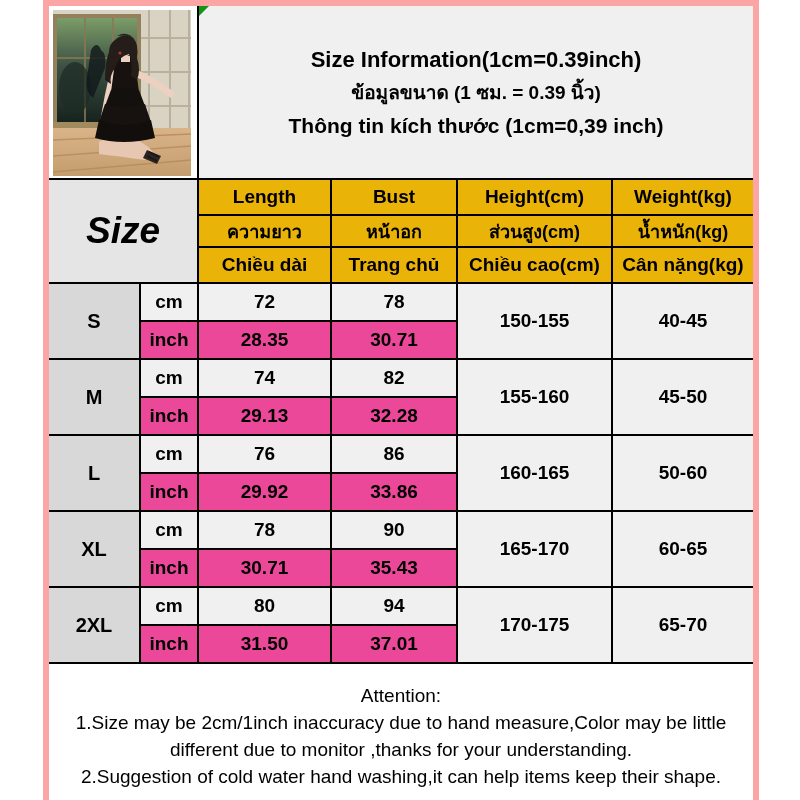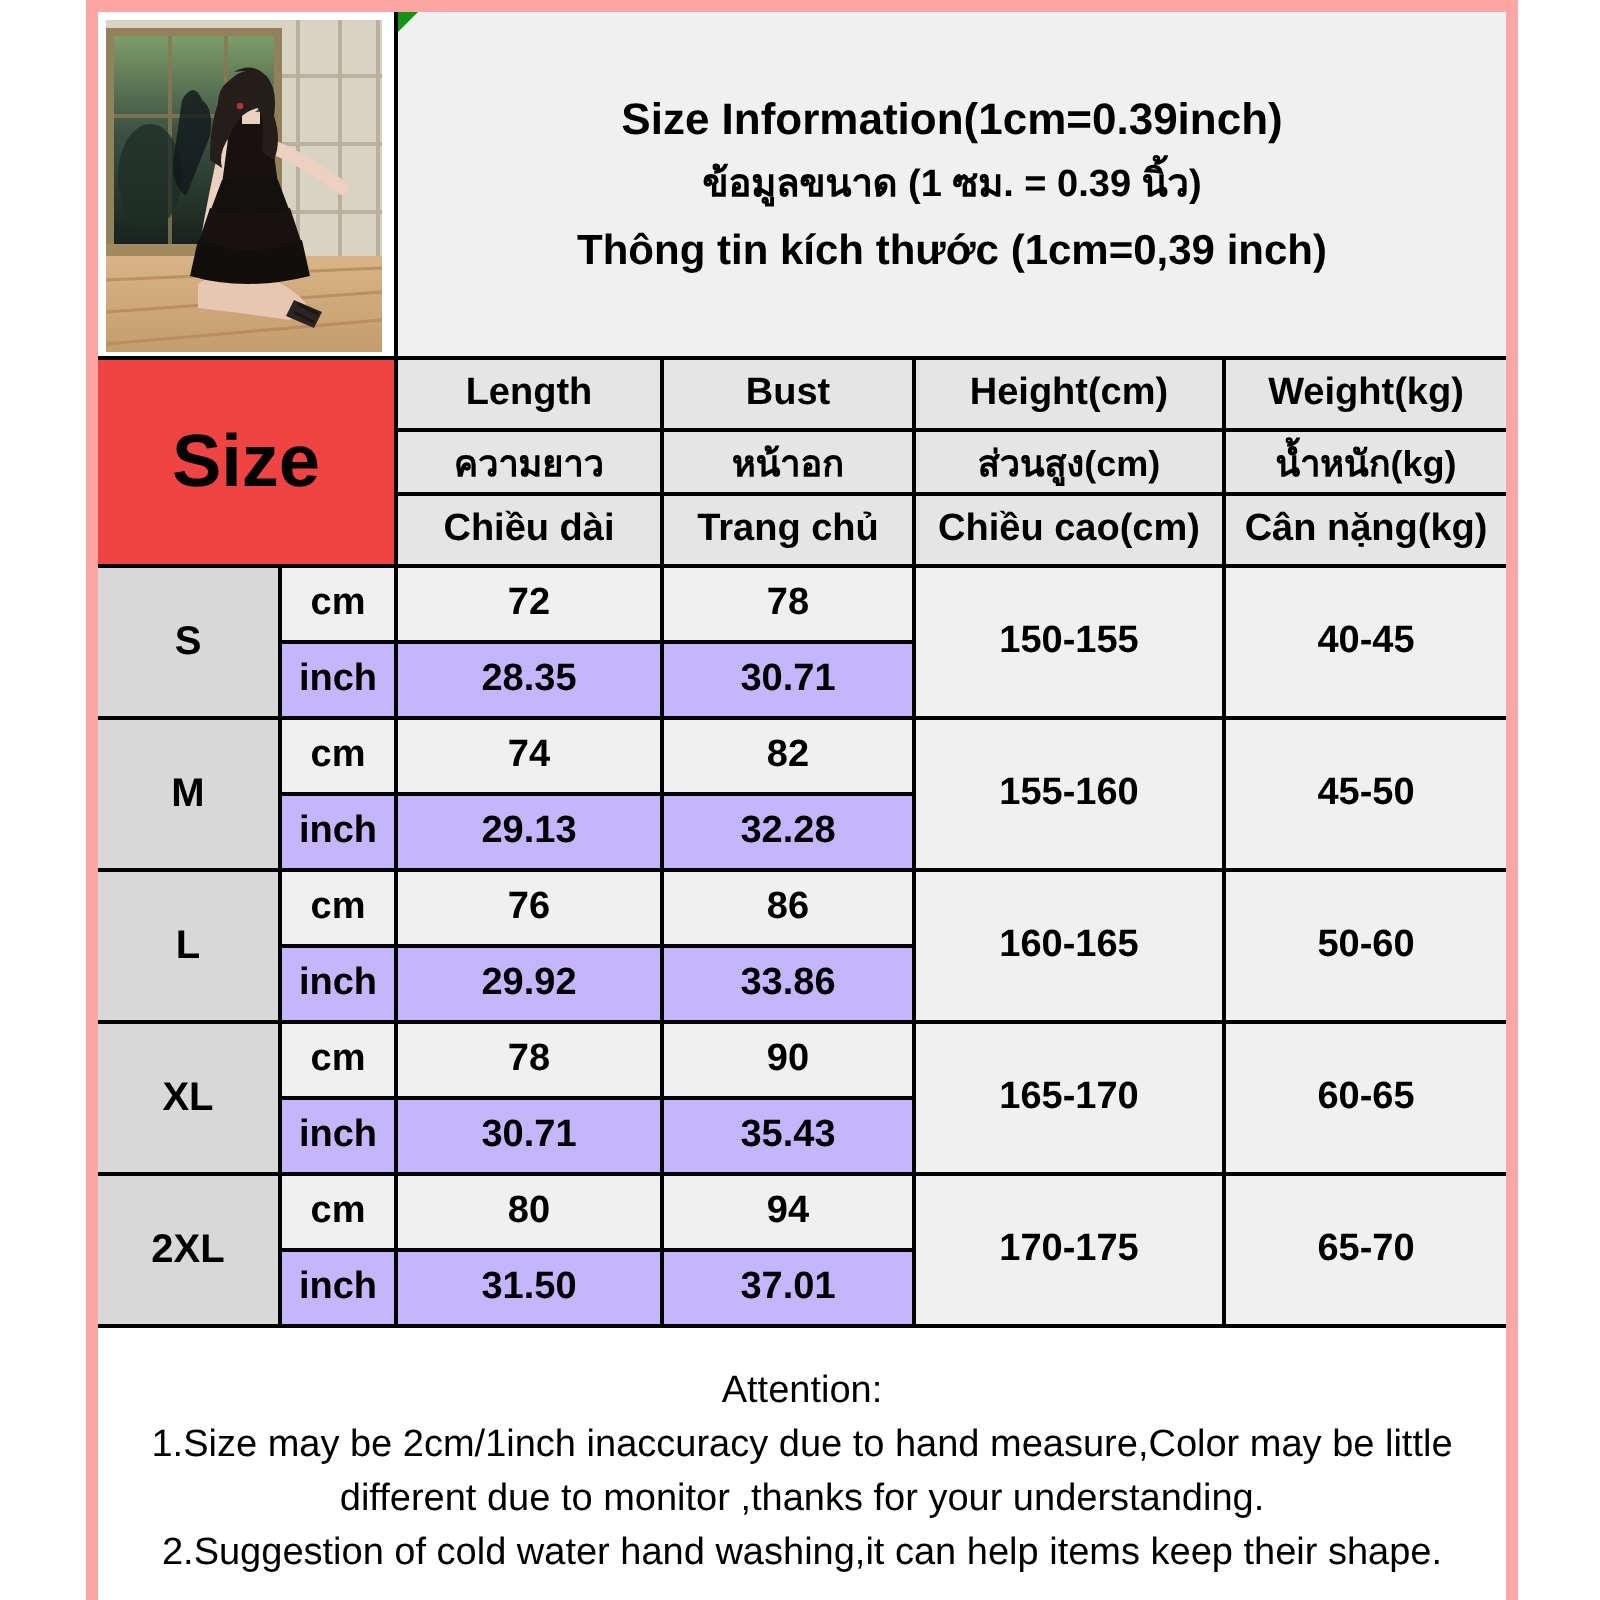--- a/index.html
+++ b/index.html
@@ -13,36 +13,36 @@
   }
   table.size-table{
     width:710px;height:795px;border-collapse:collapse;table-layout:fixed;
     border:6px solid #fca5a5;
   }
   table.size-table td{
     border:2px solid #000;text-align:center;vertical-align:middle;
     padding:0;overflow:hidden;
   }
   
-  .bg-white{background:#c4b5fd;}
+  .bg-white{background:#ec4899;}
   .bg-light{background:#f0f0f0;margin-top:36px;}
   
   td.photo-cell{background:#ffffff;vertical-align:top;}
   td.title-cell{background:#f0f0f0;position:relative;}
   .title-stack{display:flex;flex-direction:column;justify-content:center;height:172px;}
   .title-en{font-size:22px;font-weight:bold;line-height:34px;}
   .title-th{font-size:19px;font-weight:bold;line-height:32px;}
   .title-vi{font-size:21px;font-weight:bold;line-height:33px;}
   .flag{
     position:absolute;top:0;left:0;width:0;height:0;
     border-top:10px solid #149414;border-right:10px solid transparent;
   }
   
-  td.size-head{font-size:37px;font-weight:bold;background:#ef4444;}
-  td.col-head{font-size:19px;font-weight:bold;background:#e5e5e5;}
+  td.size-head{font-size:37px;font-weight:bold;background:#e5e5e5;font-style:italic;}
+  td.col-head{font-size:19px;font-weight:bold;background:#eab308;}
   td.col-head.th{font-size:18px;}
   
   td.size-cell{font-size:20px;font-weight:bold;background:#d8d8d8;}
   td.unit-cell{font-size:19px;font-weight:bold;}
   td.num-cell{font-size:19px;font-weight:bold;}
   td.range-cell{font-size:19px;font-weight:bold;background:#f0f0f0;}
   
   td.attention-cell{
     background:#ffffff;text-align:left;vertical-align:top;
     font-size:19px;font-weight:normal;line-height:27px;padding:3px 4px 0 2px;

